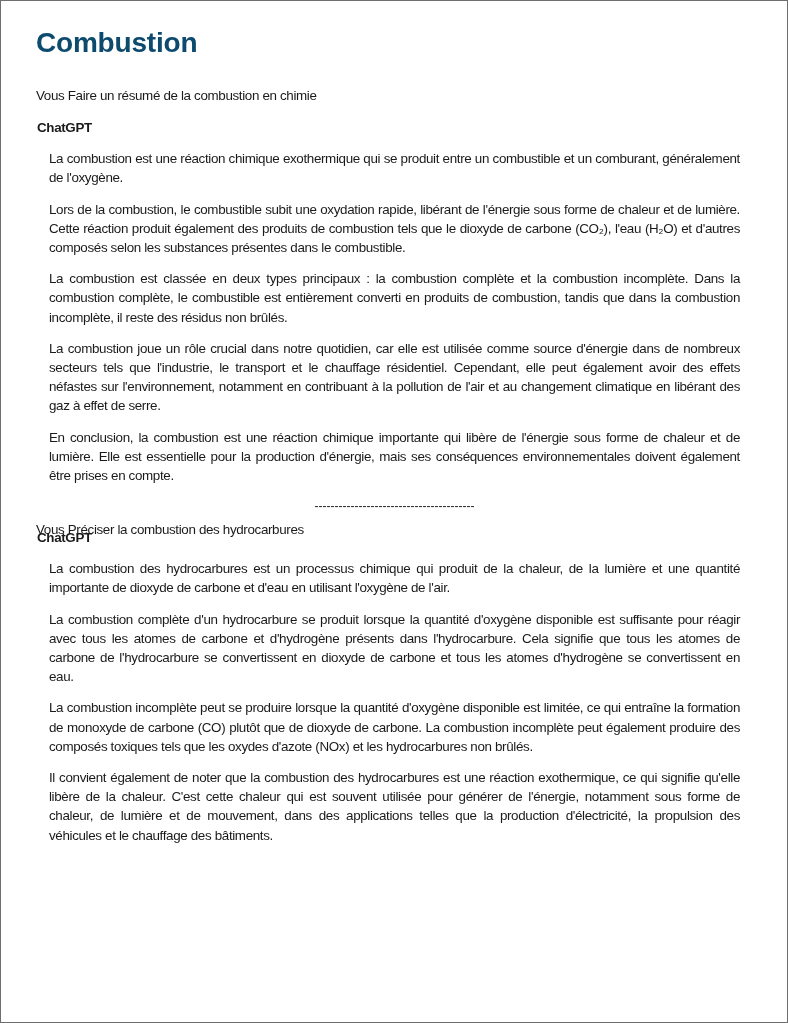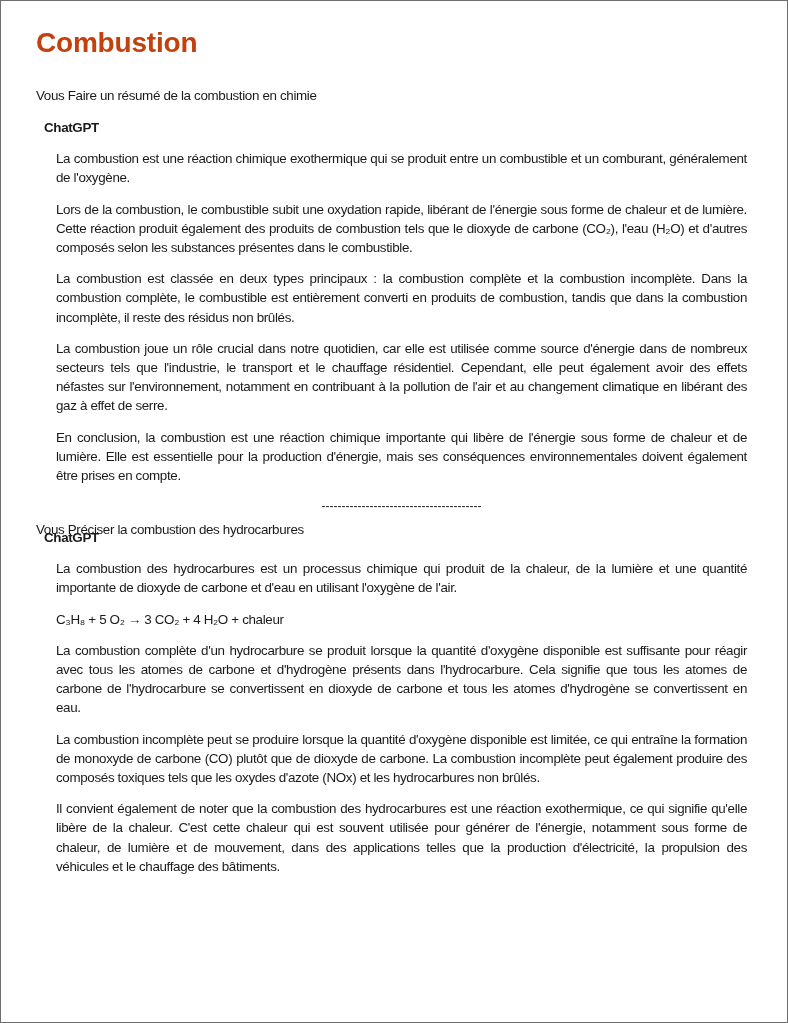--- a/index.html
+++ b/index.html
@@ -12,26 +12,26 @@
   }
   .content {
     position: absolute; left: 35px; top: 0; width: 715px;
     font-family: "Liberation Sans", sans-serif;
     font-size: 13.4px; line-height: 19.2px; color: #1a1a1a;
     letter-spacing: -0.35px;
   }
   h1 {
     margin: 0; position: absolute; top: 24px; left: 0;
     font-family: "Liberation Sans", sans-serif;
-    font-size: 28px; font-weight: bold; color: #c2410c;
+    font-size: 28px; font-weight: bold; color: #0c4a6e;
     letter-spacing: -0.2px; line-height: 36px;
   }
   .prompt { position: absolute; left: 0; width: 715px; }
   .prompt b { font-weight: normal; margin-top: 8px; }
-  .answer { position: absolute; left: 8px; width: 715px; }
+  .answer { position: absolute; left: 1px; width: 715px; }
   .who { font-weight: bold; display: block; }
   .para { text-align: justify; display: block; margin: 12px; }
   .sep { text-align: center; display: block; letter-spacing: 0; font-size: 12px; }
 </style>
 </head>
 <body>
 
 <div class="page">
   <div class="content">
     <h1>Combustion</h1>
@@ -50,19 +50,18 @@
       <span class="sep">----------------------------------------</span>
     </div>
 
     <div class="prompt" style="top:519px;">
       <b>Vous</b>
       <span>Préciser la combustion des hydrocarbures</span>
     </div>
     <div class="answer" style="top:527px;">
       <span class="who">ChatGPT</span>
       <p class="para">La combustion des hydrocarbures est un processus chimique qui produit de la chaleur, de la lumière et une quantité importante de dioxyde de carbone et d'eau en utilisant l'oxygène de l'air.</p>
-      <p class="para">C₃H₈ + 5 O₂ → 3 CO₂ + 4 H₂O + chaleur</p>
       <p class="para">La combustion complète d'un hydrocarbure se produit lorsque la quantité d'oxygène disponible est suffisante pour réagir avec tous les atomes de carbone et d'hydrogène présents dans l'hydrocarbure. Cela signifie que tous les atomes de carbone de l'hydrocarbure se convertissent en dioxyde de carbone et tous les atomes d'hydrogène se convertissent en eau.</p>
       <p class="para">La combustion incomplète peut se produire lorsque la quantité d'oxygène disponible est limitée, ce qui entraîne la formation de monoxyde de carbone (CO) plutôt que de dioxyde de carbone. La combustion incomplète peut également produire des composés toxiques tels que les oxydes d'azote (NOx) et les hydrocarbures non brûlés.</p>
       <p class="para">Il convient également de noter que la combustion des hydrocarbures est une réaction exothermique, ce qui signifie qu'elle libère de la chaleur. C'est cette chaleur qui est souvent utilisée pour générer de l'énergie, notamment sous forme de chaleur, de lumière et de mouvement, dans des applications telles que la production d'électricité, la propulsion des véhicules et le chauffage des bâtiments.</p>
     </div>
   </div>
 </div>
 
 </body></html>

